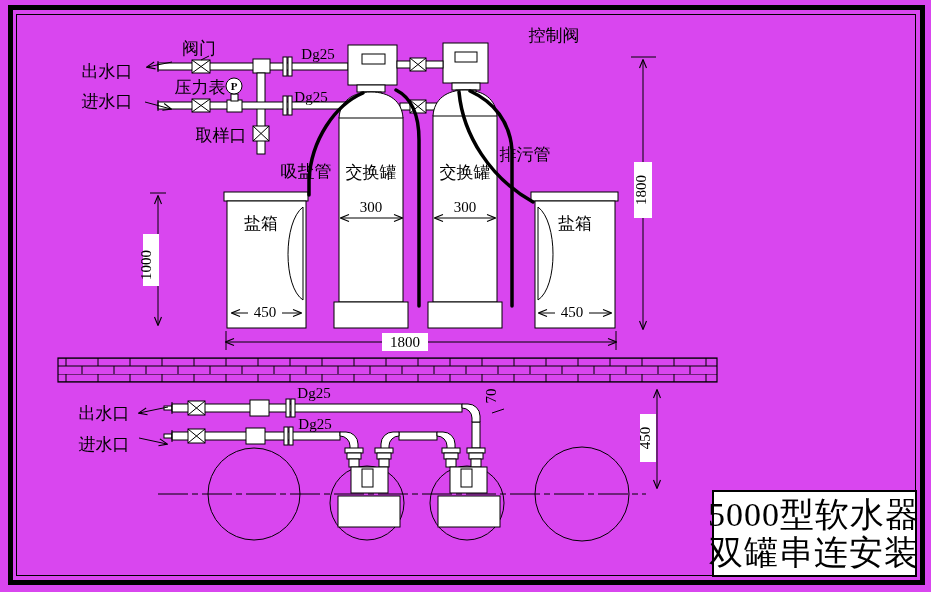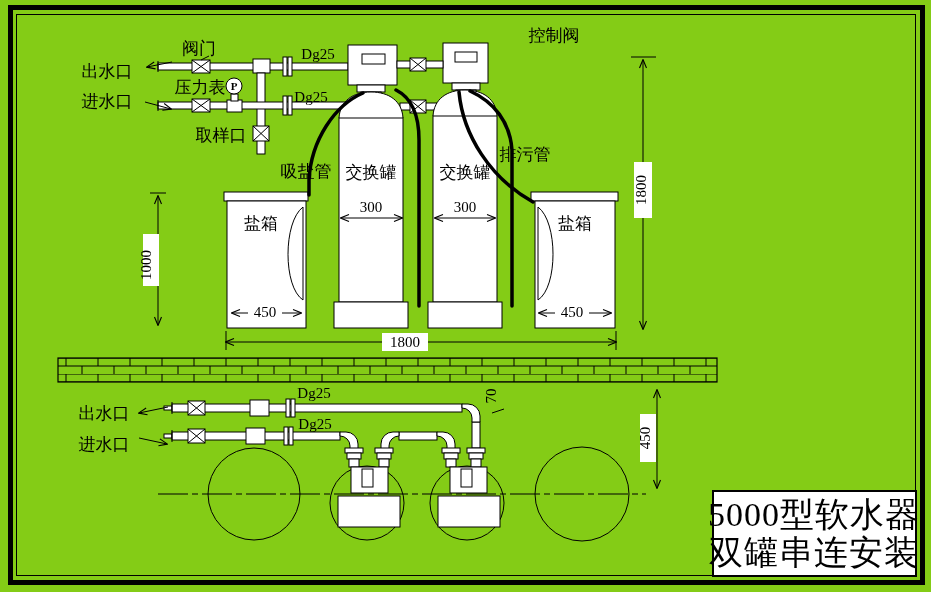--- a/index.html
+++ b/index.html
@@ -1,16 +1,16 @@
 <!DOCTYPE html>
 <html><head>
 <meta charset="utf-8">
 <style>
   html,body{margin:0;padding:0;background:#ffffff;}
-  .page{position:relative;width:931px;height:592px;background:#84cc16;overflow:hidden;
+  .page{position:relative;width:931px;height:592px;background:#d946ef;overflow:hidden;
         font-family:"Liberation Serif","DejaVu Serif",serif;}
   svg{position:absolute;left:0;top:0;}
   svg text{font-family:"Liberation Serif","DejaVu Serif",serif;fill:#000;}
   .lbl{font-size:17px;}
   .dim{font-size:15px;}
   .pipe-size{font-size:15px;}
   .title-txt{font-size:34px;letter-spacing:1px;}
   .gauge-p{font-size:11px;font-weight:bold;}
 </style>
 </head>

